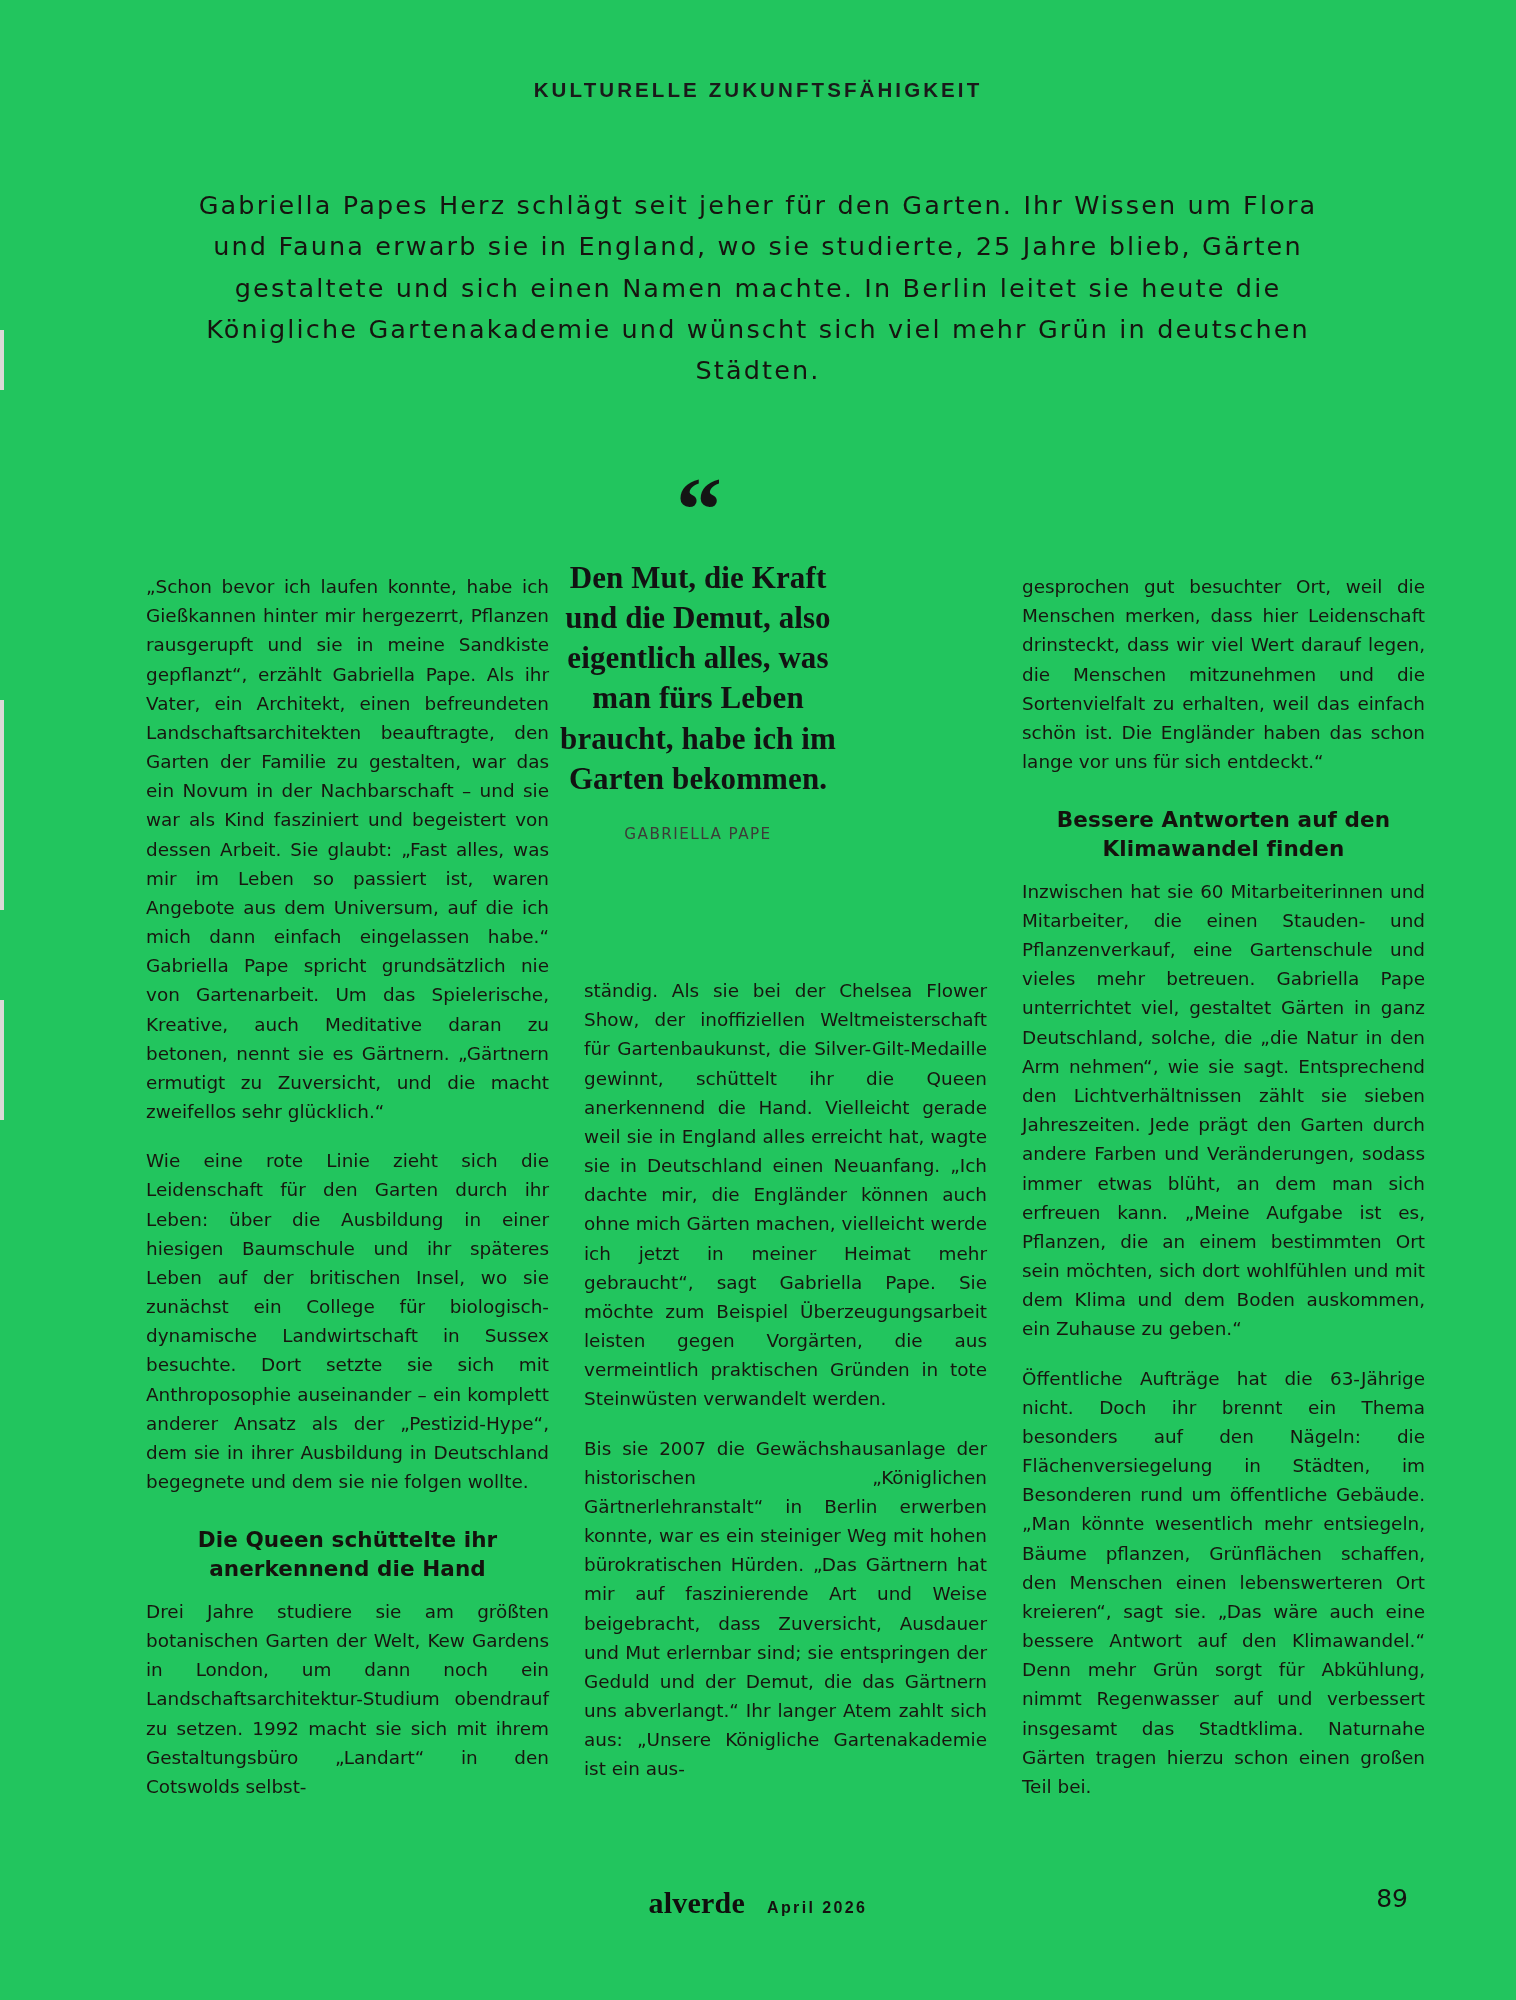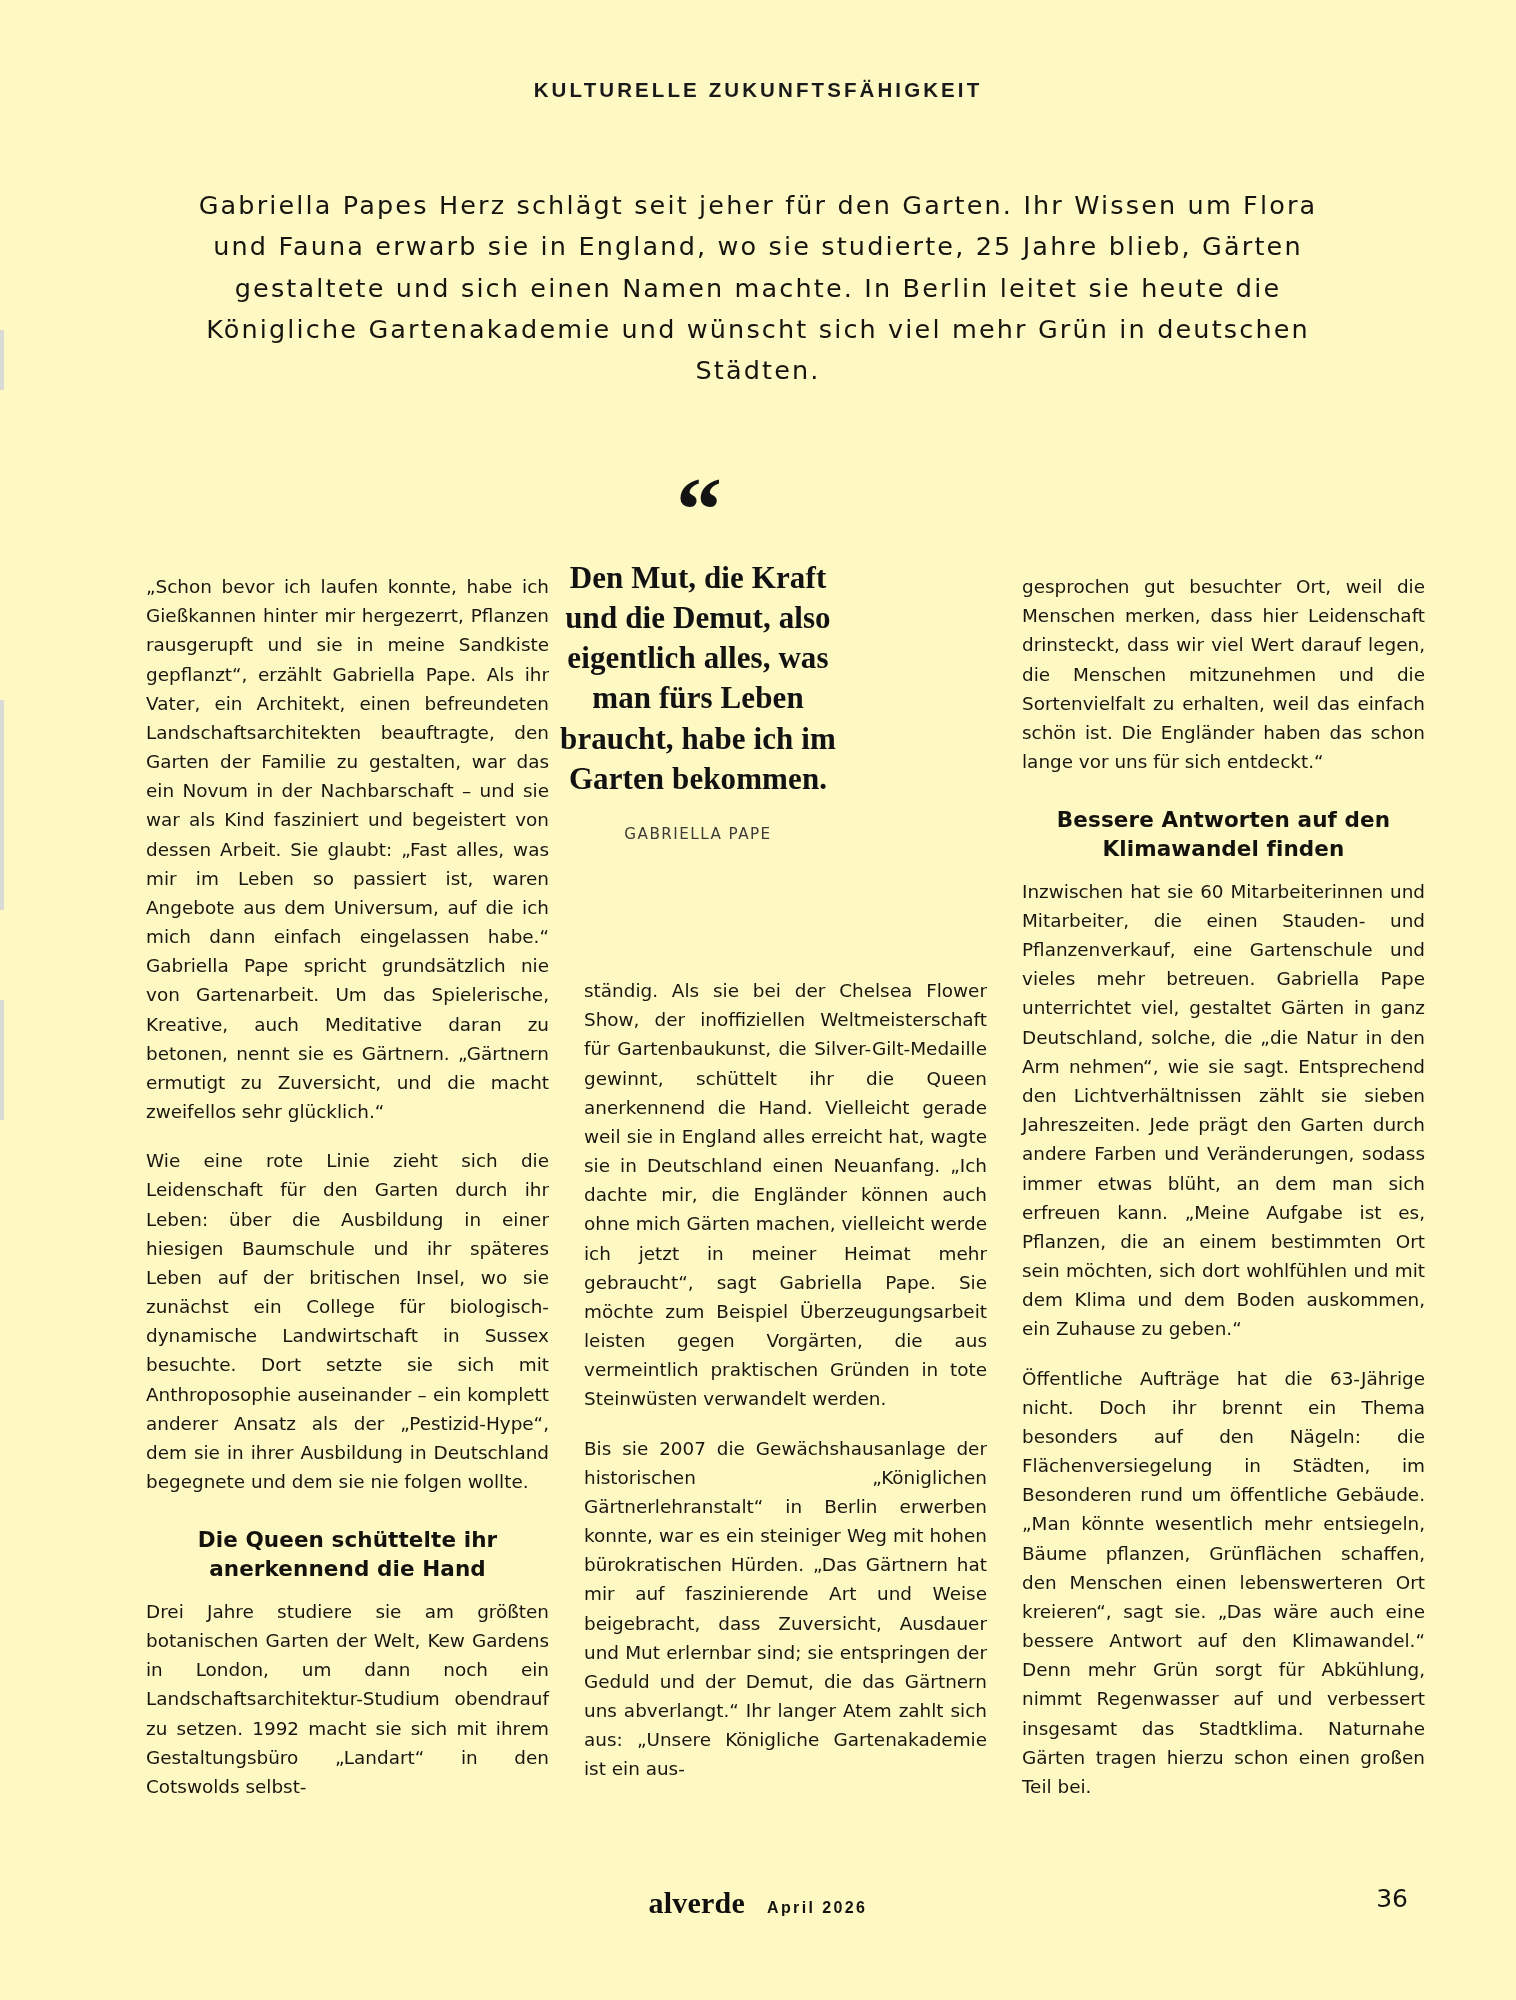--- a/index.html
+++ b/index.html
@@ -14,21 +14,21 @@
     height: 2000px;
     position: relative;
     font-family: "DejaVu Sans", sans-serif;
     color: #15130f;
     overflow: hidden;
   }
 
   .page {
     position: absolute;
     inset: 0;
-    background: #fef9c3;
+    background: #22c55e;
     padding: 0;
   }
 
   
   .running-head {
     position: absolute;
     top: 78px;
     left: 0;
     right: 0;
     text-align: center;
@@ -233,16 +233,16 @@
       <p>Öffentliche Aufträge hat die 63-Jährige nicht. Doch ihr brennt ein Thema besonders auf den Nägeln: die Flächenversiegelung in Städten, im Besonderen rund um öffentliche Gebäude. „Man könnte wesentlich mehr entsiegeln, Bäume pflanzen, Grünflächen schaffen, den Menschen einen lebenswerteren Ort kreieren“, sagt sie. „Das wäre auch eine bessere Antwort auf den Klimawandel.“ Denn mehr Grün sorgt für Abkühlung, nimmt Regenwasser auf und verbessert insgesamt das Stadtklima. Naturnahe Gärten tragen hierzu schon einen großen Teil bei.</p>
     </div>
 
   </div>
 
   <div class="footer">
     <div class="footer-center">
       <span class="brand">alverde</span>
       <span class="issue">April 2026</span>
     </div>
-    <div class="folio">36</div>
+    <div class="folio">89</div>
   </div>
 
 </div>
 
 </body></html>

